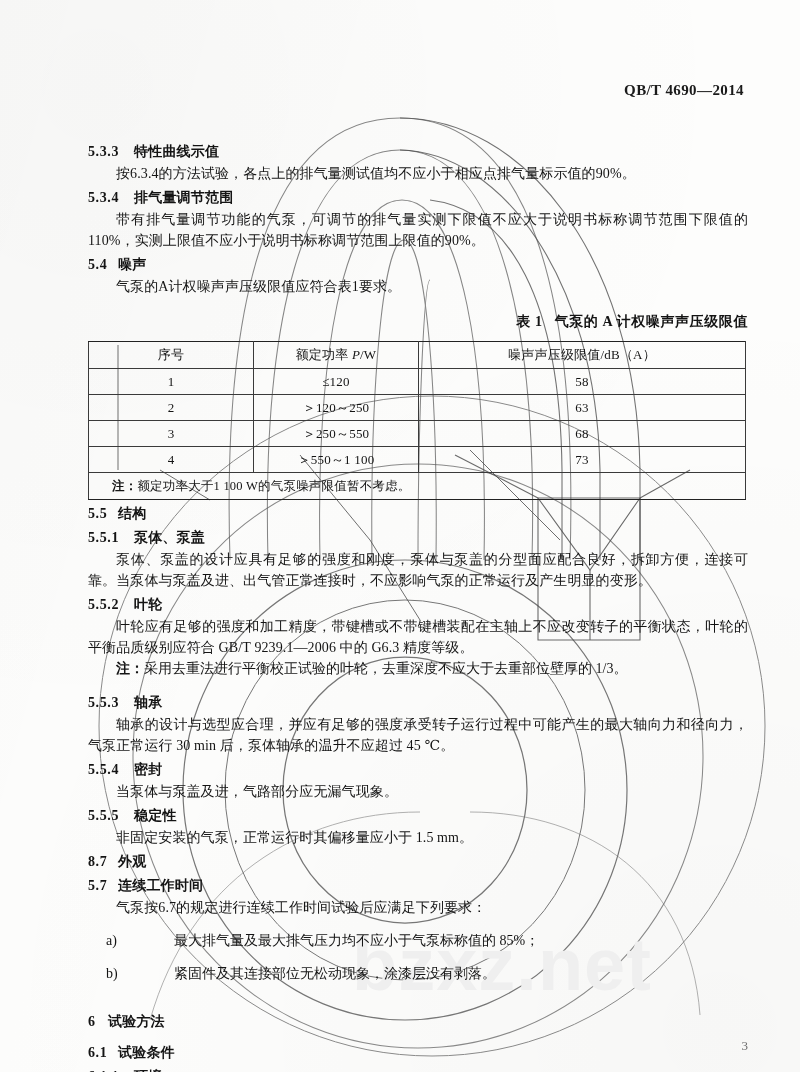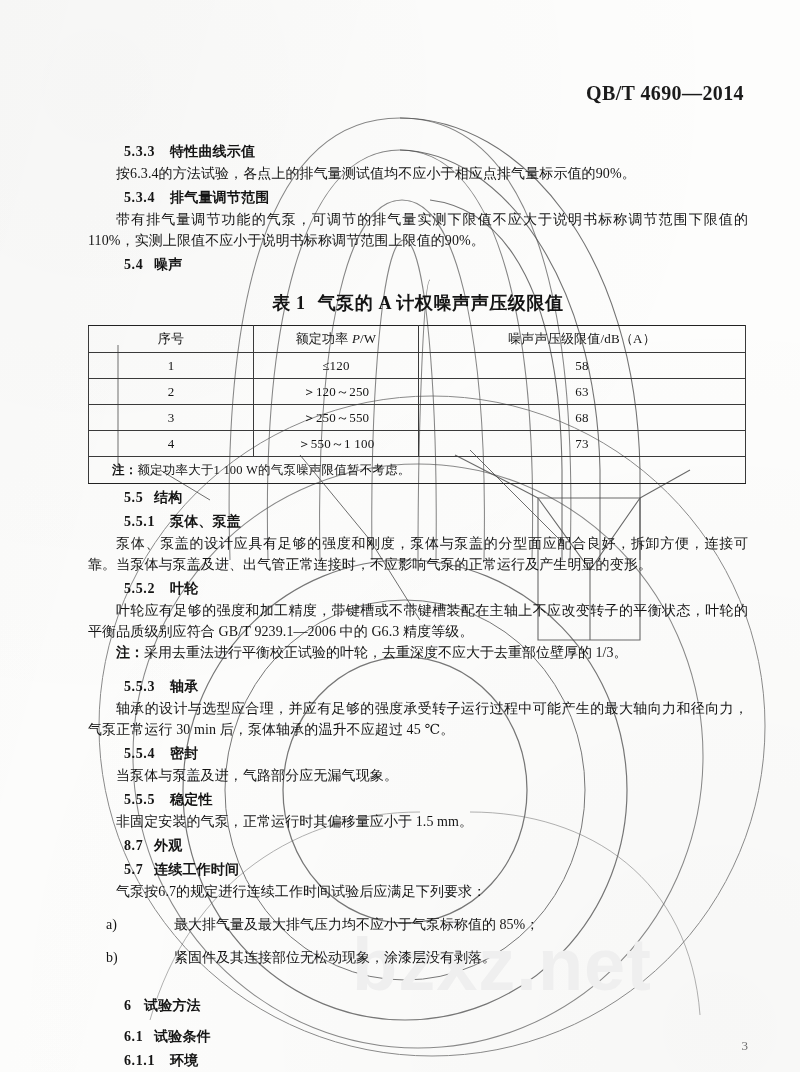--- a/index.html
+++ b/index.html
@@ -59,21 +59,21 @@
     line-height: 1;
   }
 
   
   #std-header {
     position: absolute;
     right: 56px;
     top: 82px;
     font-family: "Liberation Serif", serif;
     font-weight: 700;
-    font-size: 20px;
+    font-size: 15px;
     letter-spacing: 0.4px;
     color: #1b1b1b;
   }
 
   
   #content {
     position: absolute;
     left: 88px;
     top: 138px;
     width: 660px;
@@ -83,21 +83,20 @@
     font-weight: 700;
     font-size: 14px;
     line-height: 20px;
     margin: 4px 0 1px 0;
     letter-spacing: 0.2px;
   }
   .clause-head .num {
     display: inline-block;
     min-width: 46px;
     letter-spacing: 0.6px;
-    margin-left: 36px;
   }
   .clause-head.lvl1 .num { min-width: 20px; }
   .clause-head.lvl2 .num { min-width: 30px; }
 
   .para {
     font-size: 14px;
     line-height: 21px;
     text-align: justify;
     text-justify: inter-ideograph;
     margin: 0 0 1px 0;
@@ -121,23 +120,23 @@
     text-indent: -34px;
   }
   .listitem .lbl {
     display: inline-block;
     width: 34px;
     font-family: "Liberation Serif", serif;
   }
 
   
   .tbl-caption {
-    text-align: center;
+    text-align: right;
     font-weight: 700;
-    font-size: 18px;
+    font-size: 14px;
     margin: 16px 0 10px 0;
     letter-spacing: 0.6px;
   }
   .tbl-caption .cap-no { margin-right: 12px; }
 
   table.spec {
     border-collapse: collapse;
     width: 657px;
     margin: 0 0 2px 0;
     table-layout: fixed;
@@ -250,20 +249,21 @@
     <p class="para">按6.3.4的方法试验，各点上的排气量测试值均不应小于相应点排气量标示值的90%。</p>
 
     <div class="clause-head">
       <span class="num">5.3.4</span><span>排气量调节范围</span>
     </div>
     <p class="para">带有排气量调节功能的气泵，可调节的排气量实测下限值不应大于说明书标称调节范围下限值的110%，实测上限值不应小于说明书标称调节范围上限值的90%。</p>
 
     <div class="clause-head lvl2">
       <span class="num">5.4</span><span>噪声</span>
     </div>
+    <p class="para">气泵的A计权噪声声压级限值应符合表1要求。</p>
 
     <div class="tbl-caption">
       <span class="cap-no">表 1</span><span>气泵的 A 计权噪声声压级限值</span>
     </div>
 
     <table class="spec">
       <colgroup>
         <col class="c1">
           <col class="c2">
           <col class="c3">

